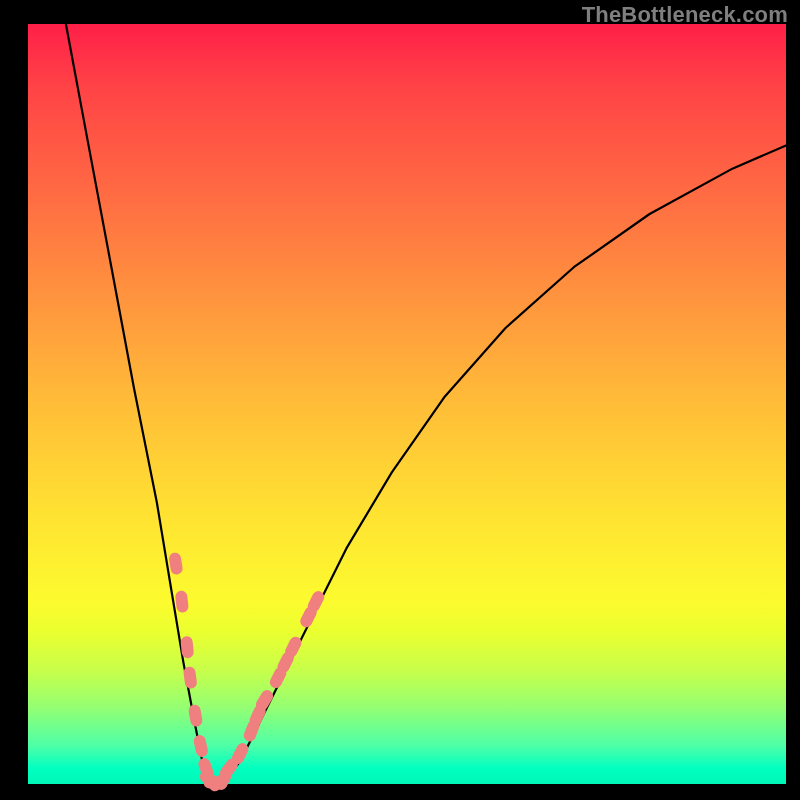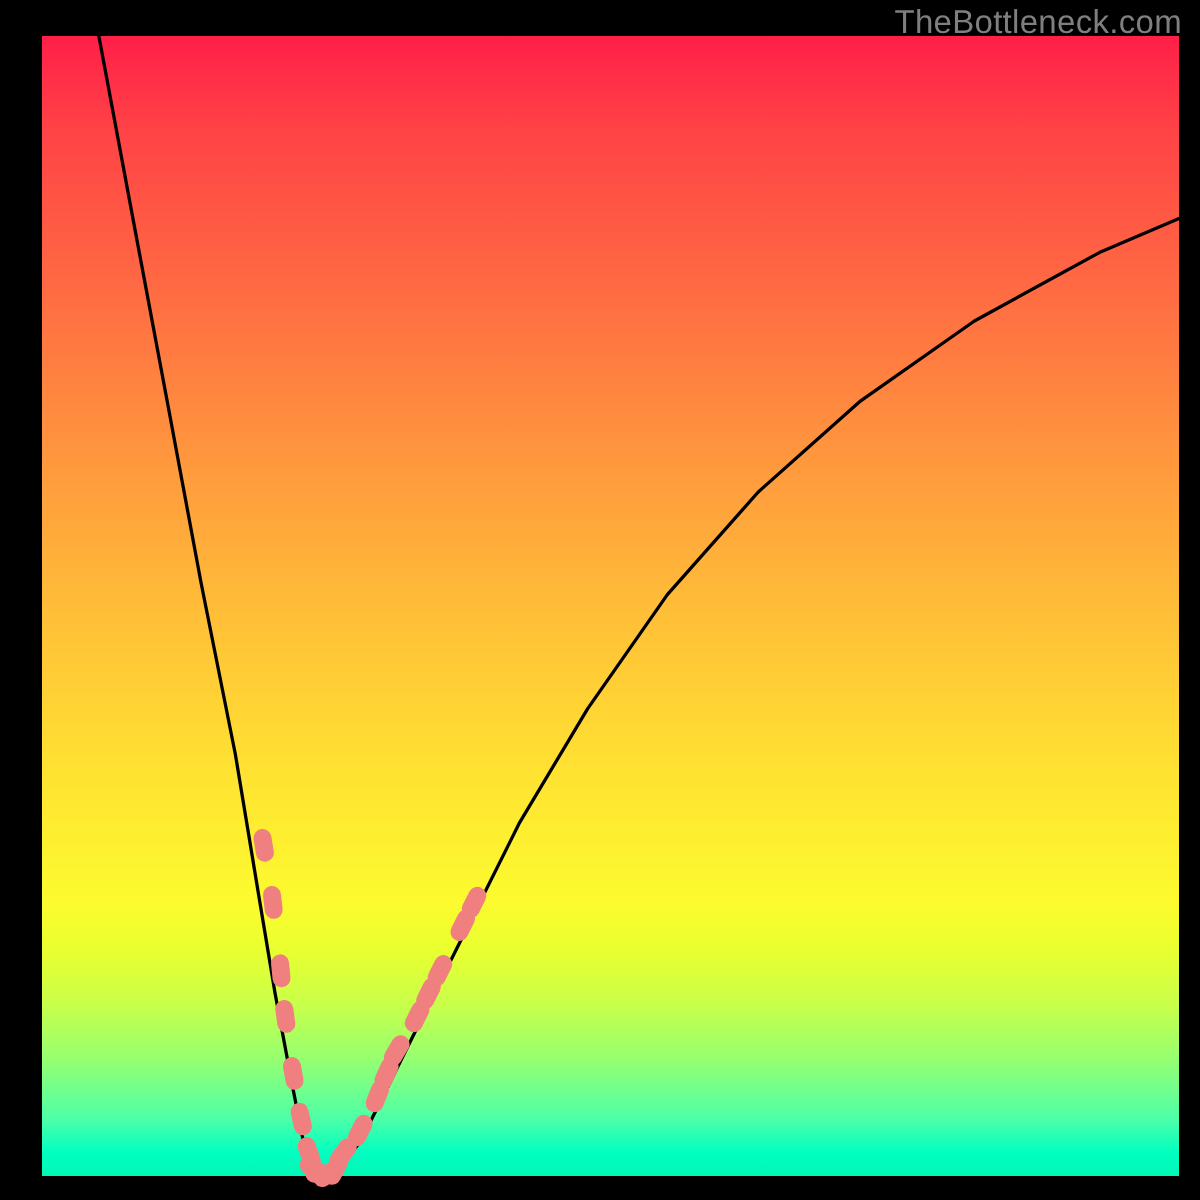--- a/index.html
+++ b/index.html
@@ -32,21 +32,21 @@
       #00ffc1 98%,
       #00f7b6 100%
     );
   }
   .watermark {
     position: absolute;
     top: 2px;
     right: 12px;
     color: #7f7f7f;
     font-size: 22px;
-    font-weight: 400;
+    font-weight: 700;
     letter-spacing: 0.2px;
     z-index: 10;
   }
   svg.overlay {
     position: absolute;
     left: 0;
     top: 0;
   }
 </style>
 </head>

